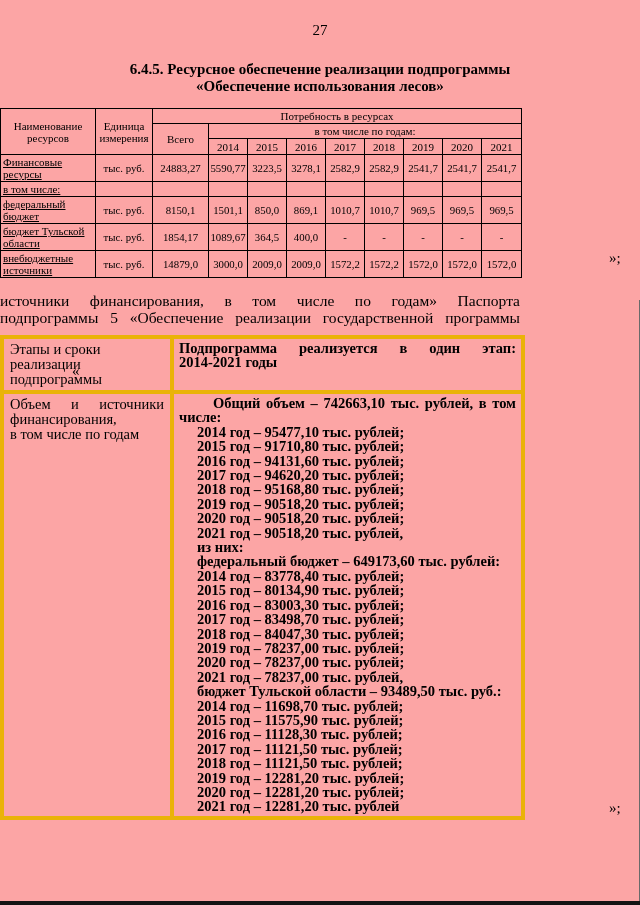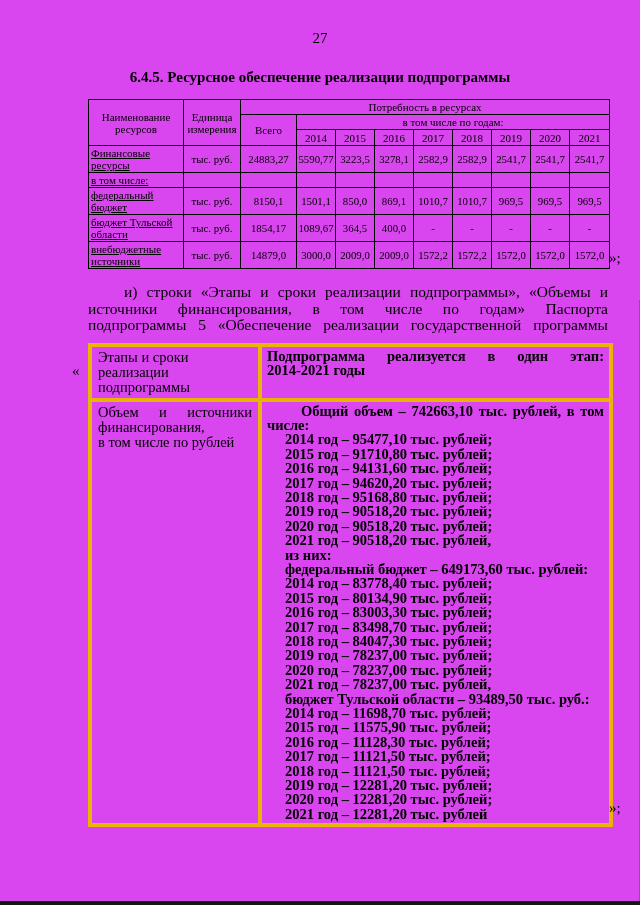--- a/index.html
+++ b/index.html
@@ -2,24 +2,24 @@
 <html><head>
 <meta charset="utf-8">
 <style>
   * { margin:0; padding:0; box-sizing:border-box; }
   html,body { background:#ffffff; }
   body {
     width:640px; height:905px;
     font-family:"Liberation Serif", serif;
     color:#000;
   }
-  .page { position:relative; width:640px; height:905px; background:#d946ef; overflow:hidden; padding-top:30px; }
+  .page { position:relative; width:640px; height:905px; background:#fca5a5; overflow:hidden; padding-top:22px; }
   .page-number { text-align:center; font-size:15px; line-height:17px; }
   .title { text-align:center; font-weight:bold; font-size:15px; line-height:17px; margin-top:22px; }
-  .content { margin-left:88px; width:521px; margin-top:13px; }
+  .content { width:521px; margin-top:13px; }
 
   table { border-collapse:collapse; table-layout:fixed; }
 
   
   .t1 { width:521px; font-size:11px; line-height:12px; }
   .t1 th, .t1 td { border:1px solid #000; vertical-align:middle; }
   .t1 th { font-weight:normal; text-align:center; padding:1px 1px; height:14px; }
   .t1 tr.years th { height:16px; }
   .t1 td.name { text-align:left; padding:1px 2px;text-decoration:underline; }
   .t1 td.num { text-align:center; padding:1px 0; font-size:10.8px; }
@@ -55,20 +55,21 @@
 </style>
 </head>
 <body>
 
 <div class="page">
 
   <div class="page-number">27</div>
 
   <div class="title">
     <div class="title-line">6.4.5. Ресурсное обеспечение реализации подпрограммы</div>
+    <div class="title-line">«Обеспечение использования лесов»</div>
   </div>
 
   <div class="content">
 
     <table class="t1">
       <colgroup>
         <col style="width:95px">
           <col style="width:57px">
           <col style="width:56px">
         <col style="width:39px">
@@ -164,21 +165,20 @@
             <td class="num">1572,2</td>
             <td class="num">1572,2</td>
             <td class="num">1572,0</td>
             <td class="num">1572,0</td>
             <td class="num">1572,0</td>
           </tr>
         </tbody>
     </table>
 
     <div class="para" id="para">
-        <div class="p-line first spread">и) строки «Этапы и сроки реализации подпрограммы», «Объемы и</div>
         <div class="p-line spread">источники финансирования, в том числе по годам» Паспорта</div>
         <div class="p-line spread">подпрограммы 5 «Обеспечение реализации государственной программы</div>
       </div>
 
     <table class="t2">
       <colgroup>
           <col style="width:170px">
           <col style="width:351px">
         </colgroup>
       <tbody id="t2-body">
@@ -190,21 +190,21 @@
             </td>
             <td class="contentcell">
               <div class="spread">Подпрограмма реализуется в один этап:</div>
               <div class="plain">2014-2021 годы</div>
             </td>
           </tr>
           <tr>
             <td class="label">
               <div class="label-line spread">Объем и источники</div>
               <div class="label-line">финансирования,</div>
-              <div class="label-line">в том числе по рублей</div>
+              <div class="label-line">в том числе по годам</div>
             </td>
             <td class="contentcell">
               <div class="intro">Общий объем – 742663,10 тыс. рублей, в том числе:</div>
               <div class="line">2014 год – 95477,10 тыс. рублей;</div>
               <div class="line">2015 год – 91710,80 тыс. рублей;</div>
               <div class="line">2016 год – 94131,60 тыс. рублей;</div>
               <div class="line">2017 год – 94620,20 тыс. рублей;</div>
               <div class="line">2018 год – 95168,80 тыс. рублей;</div>
               <div class="line">2019 год – 90518,20 тыс. рублей;</div>
               <div class="line">2020 год – 90518,20 тыс. рублей;</div>

